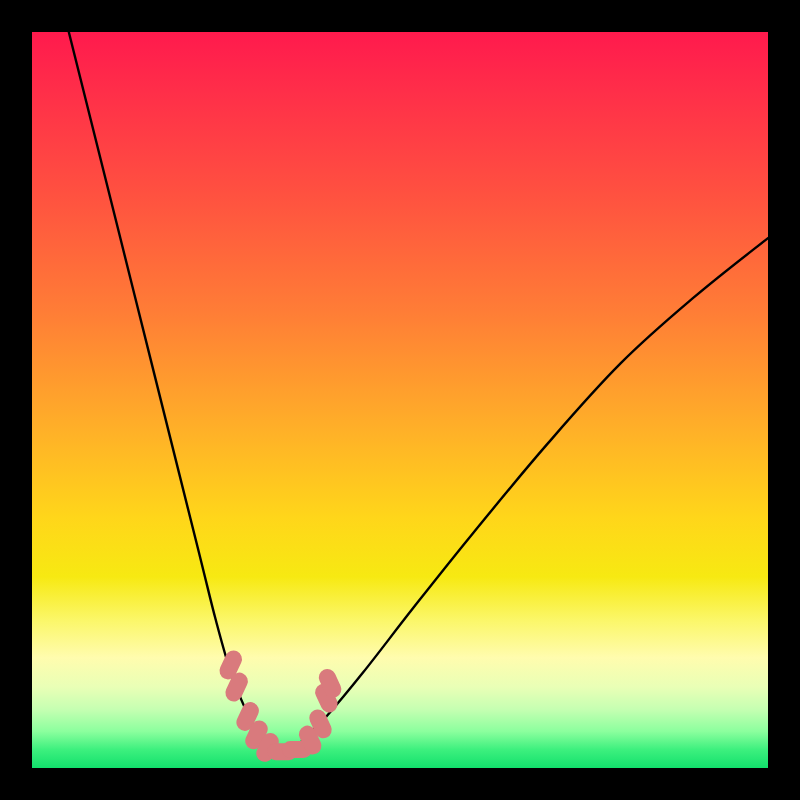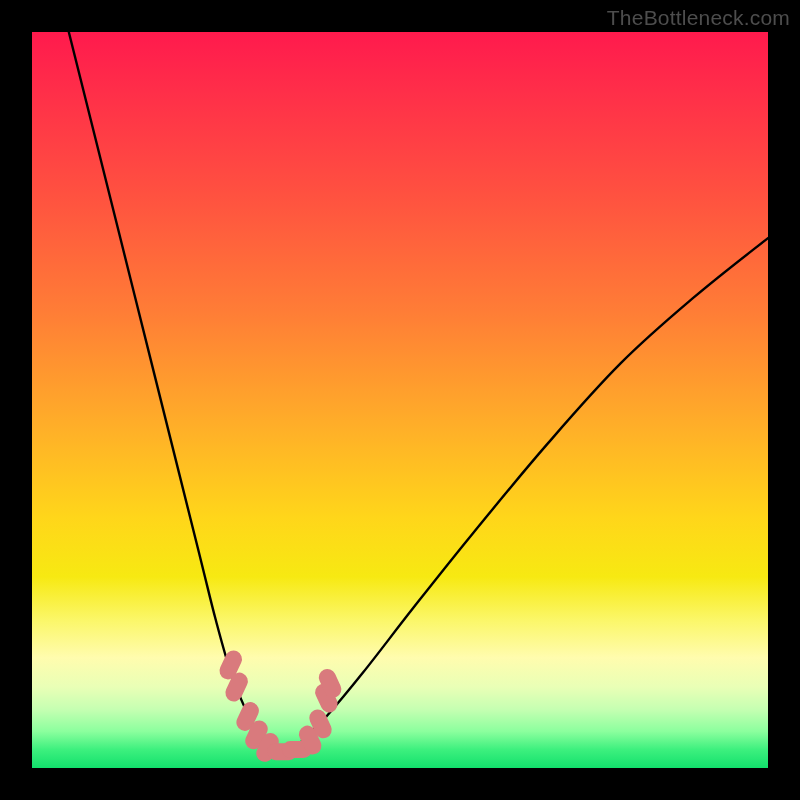--- a/index.html
+++ b/index.html
@@ -60,21 +60,20 @@
     top: 0;
     width: 736px;
     height: 736px;
     overflow: visible;
   }
 </style>
 </head>
 <body>
 
 <div class="frame">
-  <div class="watermark">TheBottleneck.com</div>
 
   <div class="plot">
     <svg class="curves" viewBox="0 0 736 736" preserveAspectRatio="none">
       <path id="curve-path" fill="none" stroke="#000000" stroke-width="2.4" stroke-linecap="round" stroke-linejoin="round" d="M 36.80 0.00 C 40.77 15.90, 49.61 51.23, 58.88 88.32 C 68.15 125.41, 77.72 163.69, 88.32 206.08 C 98.92 248.47, 107.16 281.45, 117.76 323.84 C 128.36 366.23, 137.93 404.51, 147.20 441.60 C 156.47 478.69, 162.66 503.42, 169.28 529.92 C 175.90 556.42, 178.70 568.93, 184.00 588.80 C 189.30 608.67, 193.42 624.42, 198.72 640.32 C 204.02 656.22, 208.14 665.20, 213.44 677.12 C 218.74 689.04, 222.86 698.61, 228.16 706.56 C 233.46 714.51, 237.58 718.63, 242.88 721.28 C 248.18 723.93, 252.30 723.93, 257.60 721.28 C 262.90 718.63, 265.70 713.18, 272.32 706.56 C 278.94 699.94, 283.80 696.40, 294.40 684.48 C 305.00 672.56, 315.30 660.19, 331.20 640.32 C 347.10 620.45, 362.85 599.25, 382.72 574.08 C 402.59 548.91, 417.75 529.63, 441.60 500.48 C 465.45 471.33, 488.70 442.63, 515.20 412.16 C 541.70 381.69, 562.30 357.70, 588.80 331.20 C 615.30 304.70, 635.90 287.48, 662.40 264.96 C 688.90 242.44, 722.75 216.68, 736.00 206.08"></path>
       <g id="marker-group">
           <line x1="195.97" y1="638.85" x2="201.47" y2="627.07" stroke="#d97a7d" stroke-width="17" stroke-linecap="round"></line>
           <line x1="201.86" y1="660.93" x2="207.36" y2="649.15" stroke="#d97a7d" stroke-width="17" stroke-linecap="round"></line>
           <line x1="212.90" y1="690.37" x2="218.40" y2="678.59" stroke="#d97a7d" stroke-width="17" stroke-linecap="round"></line>
           <line x1="221.73" y1="708.77" x2="227.23" y2="696.99" stroke="#d97a7d" stroke-width="17" stroke-linecap="round"></line>
           <line x1="232.77" y1="721.28" x2="238.27" y2="709.50" stroke="#d97a7d" stroke-width="17" stroke-linecap="round"></line>

